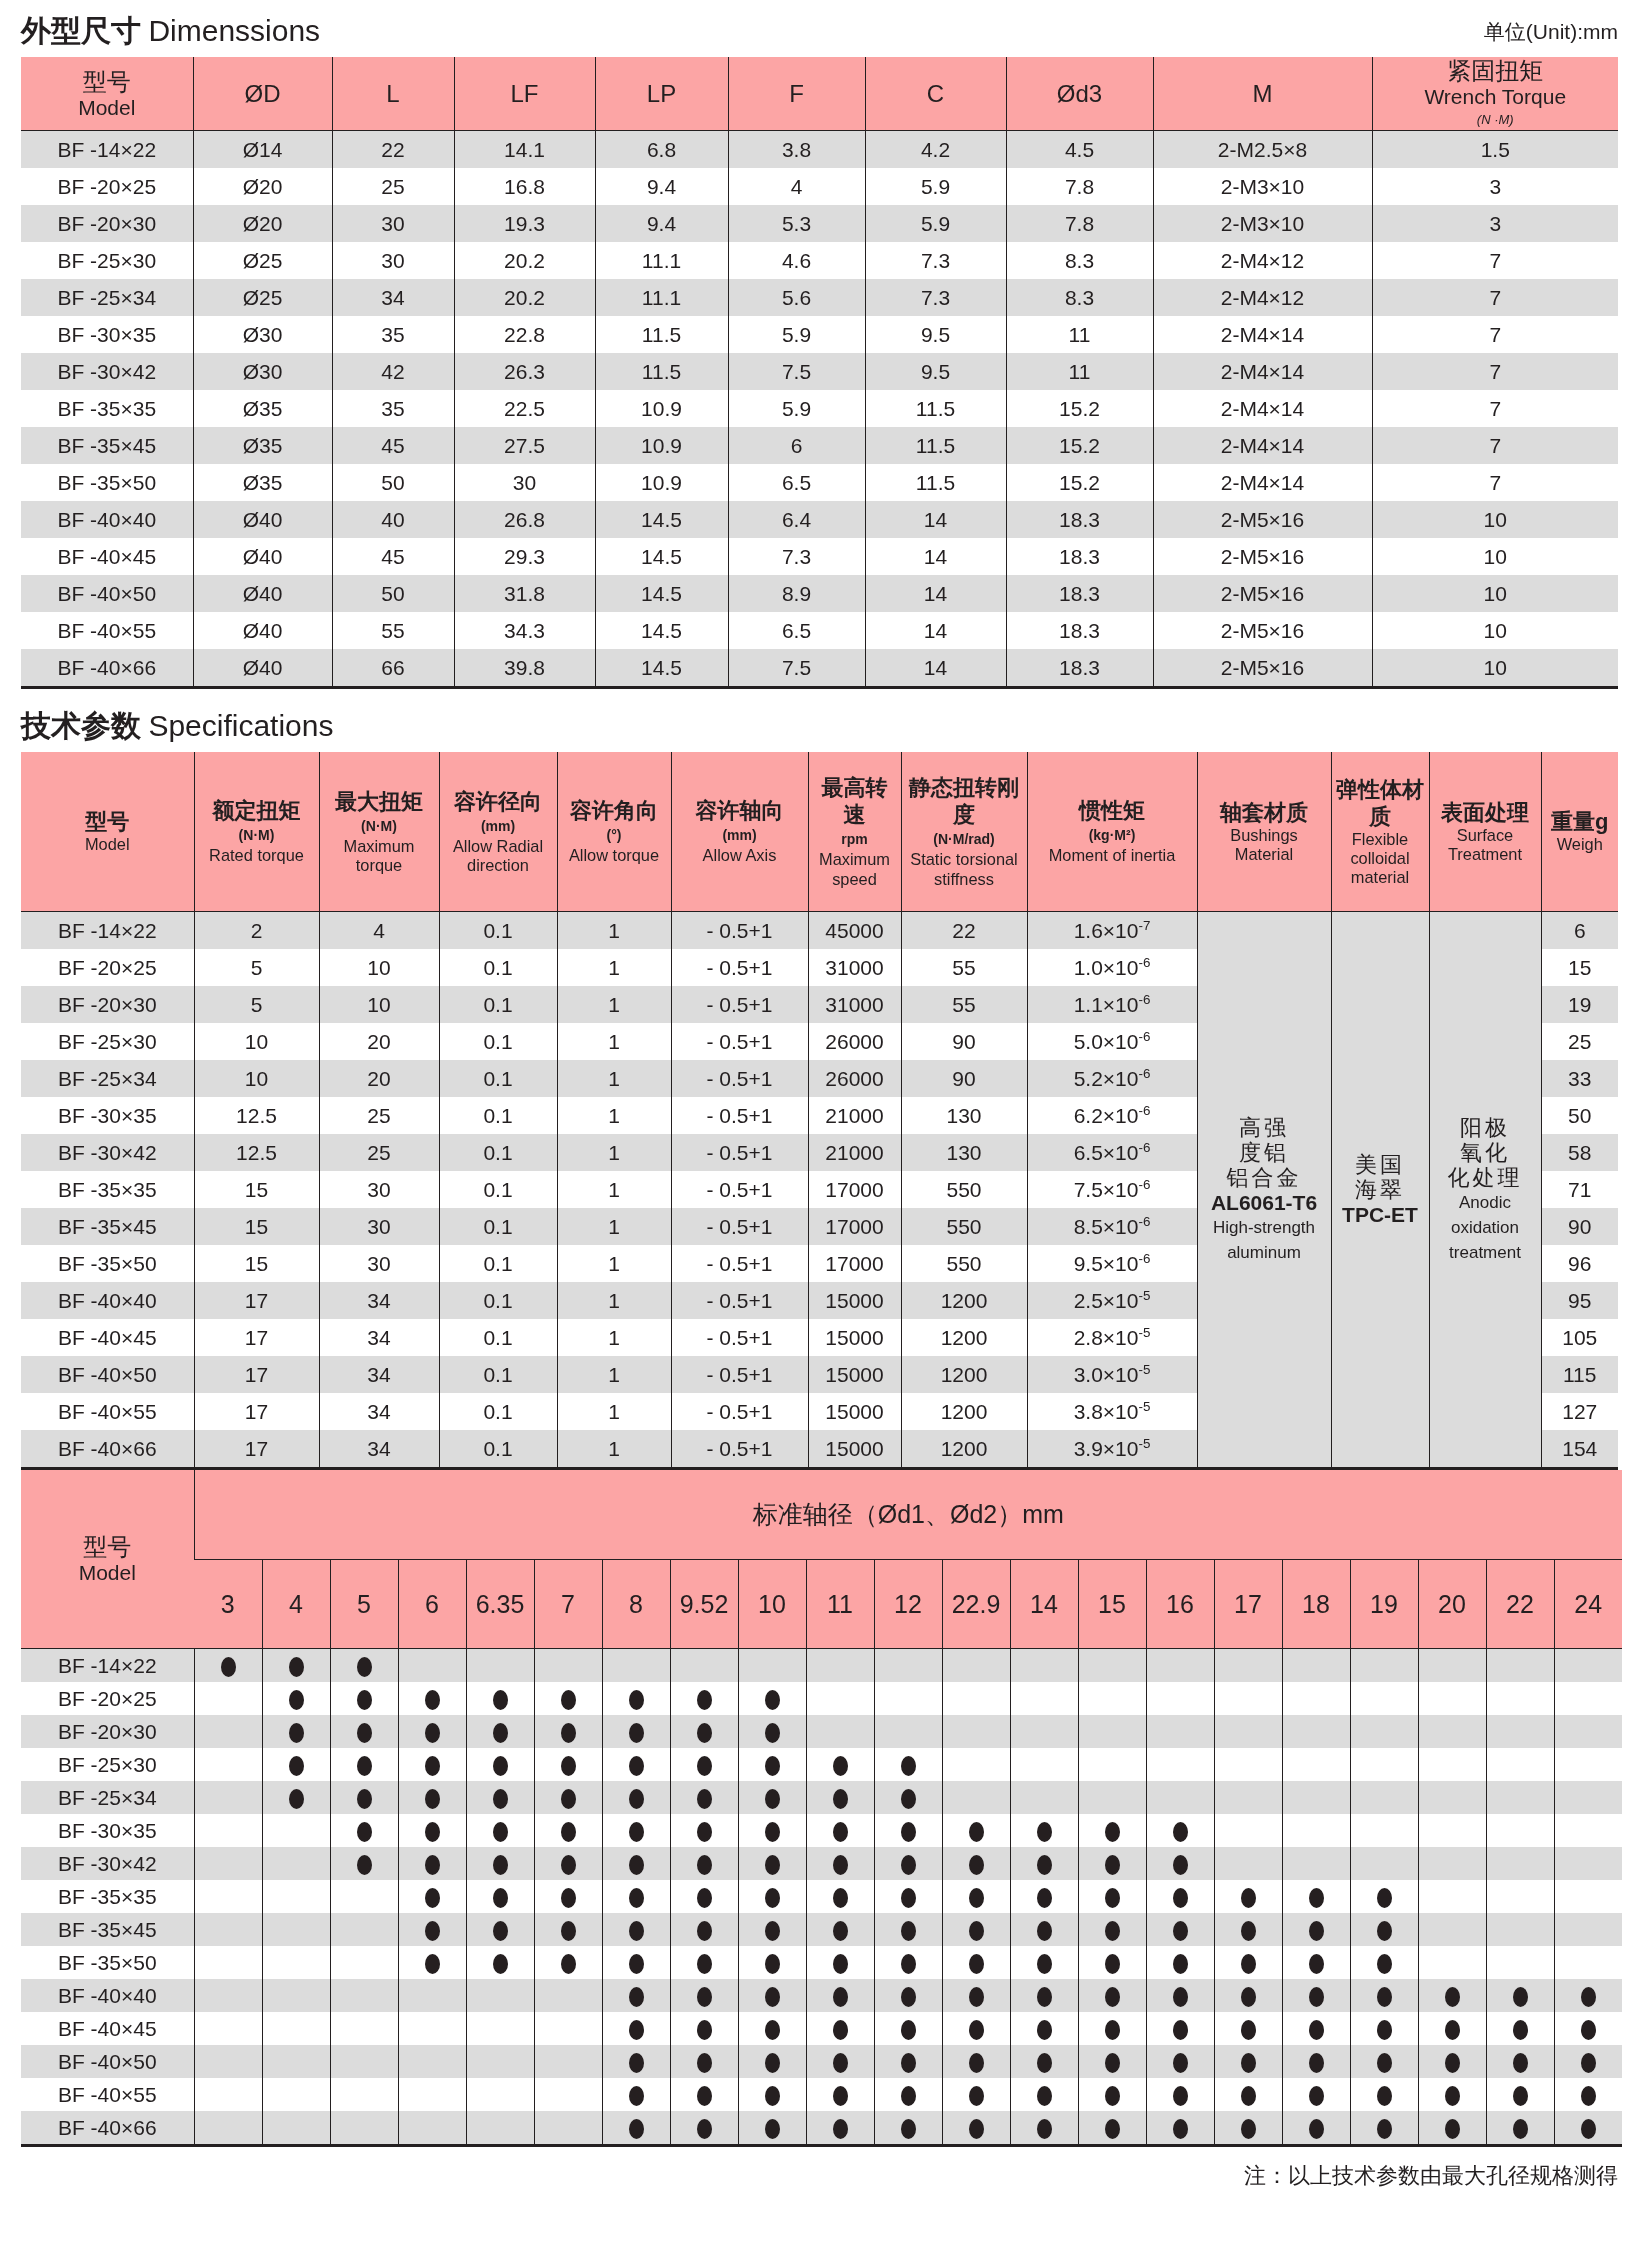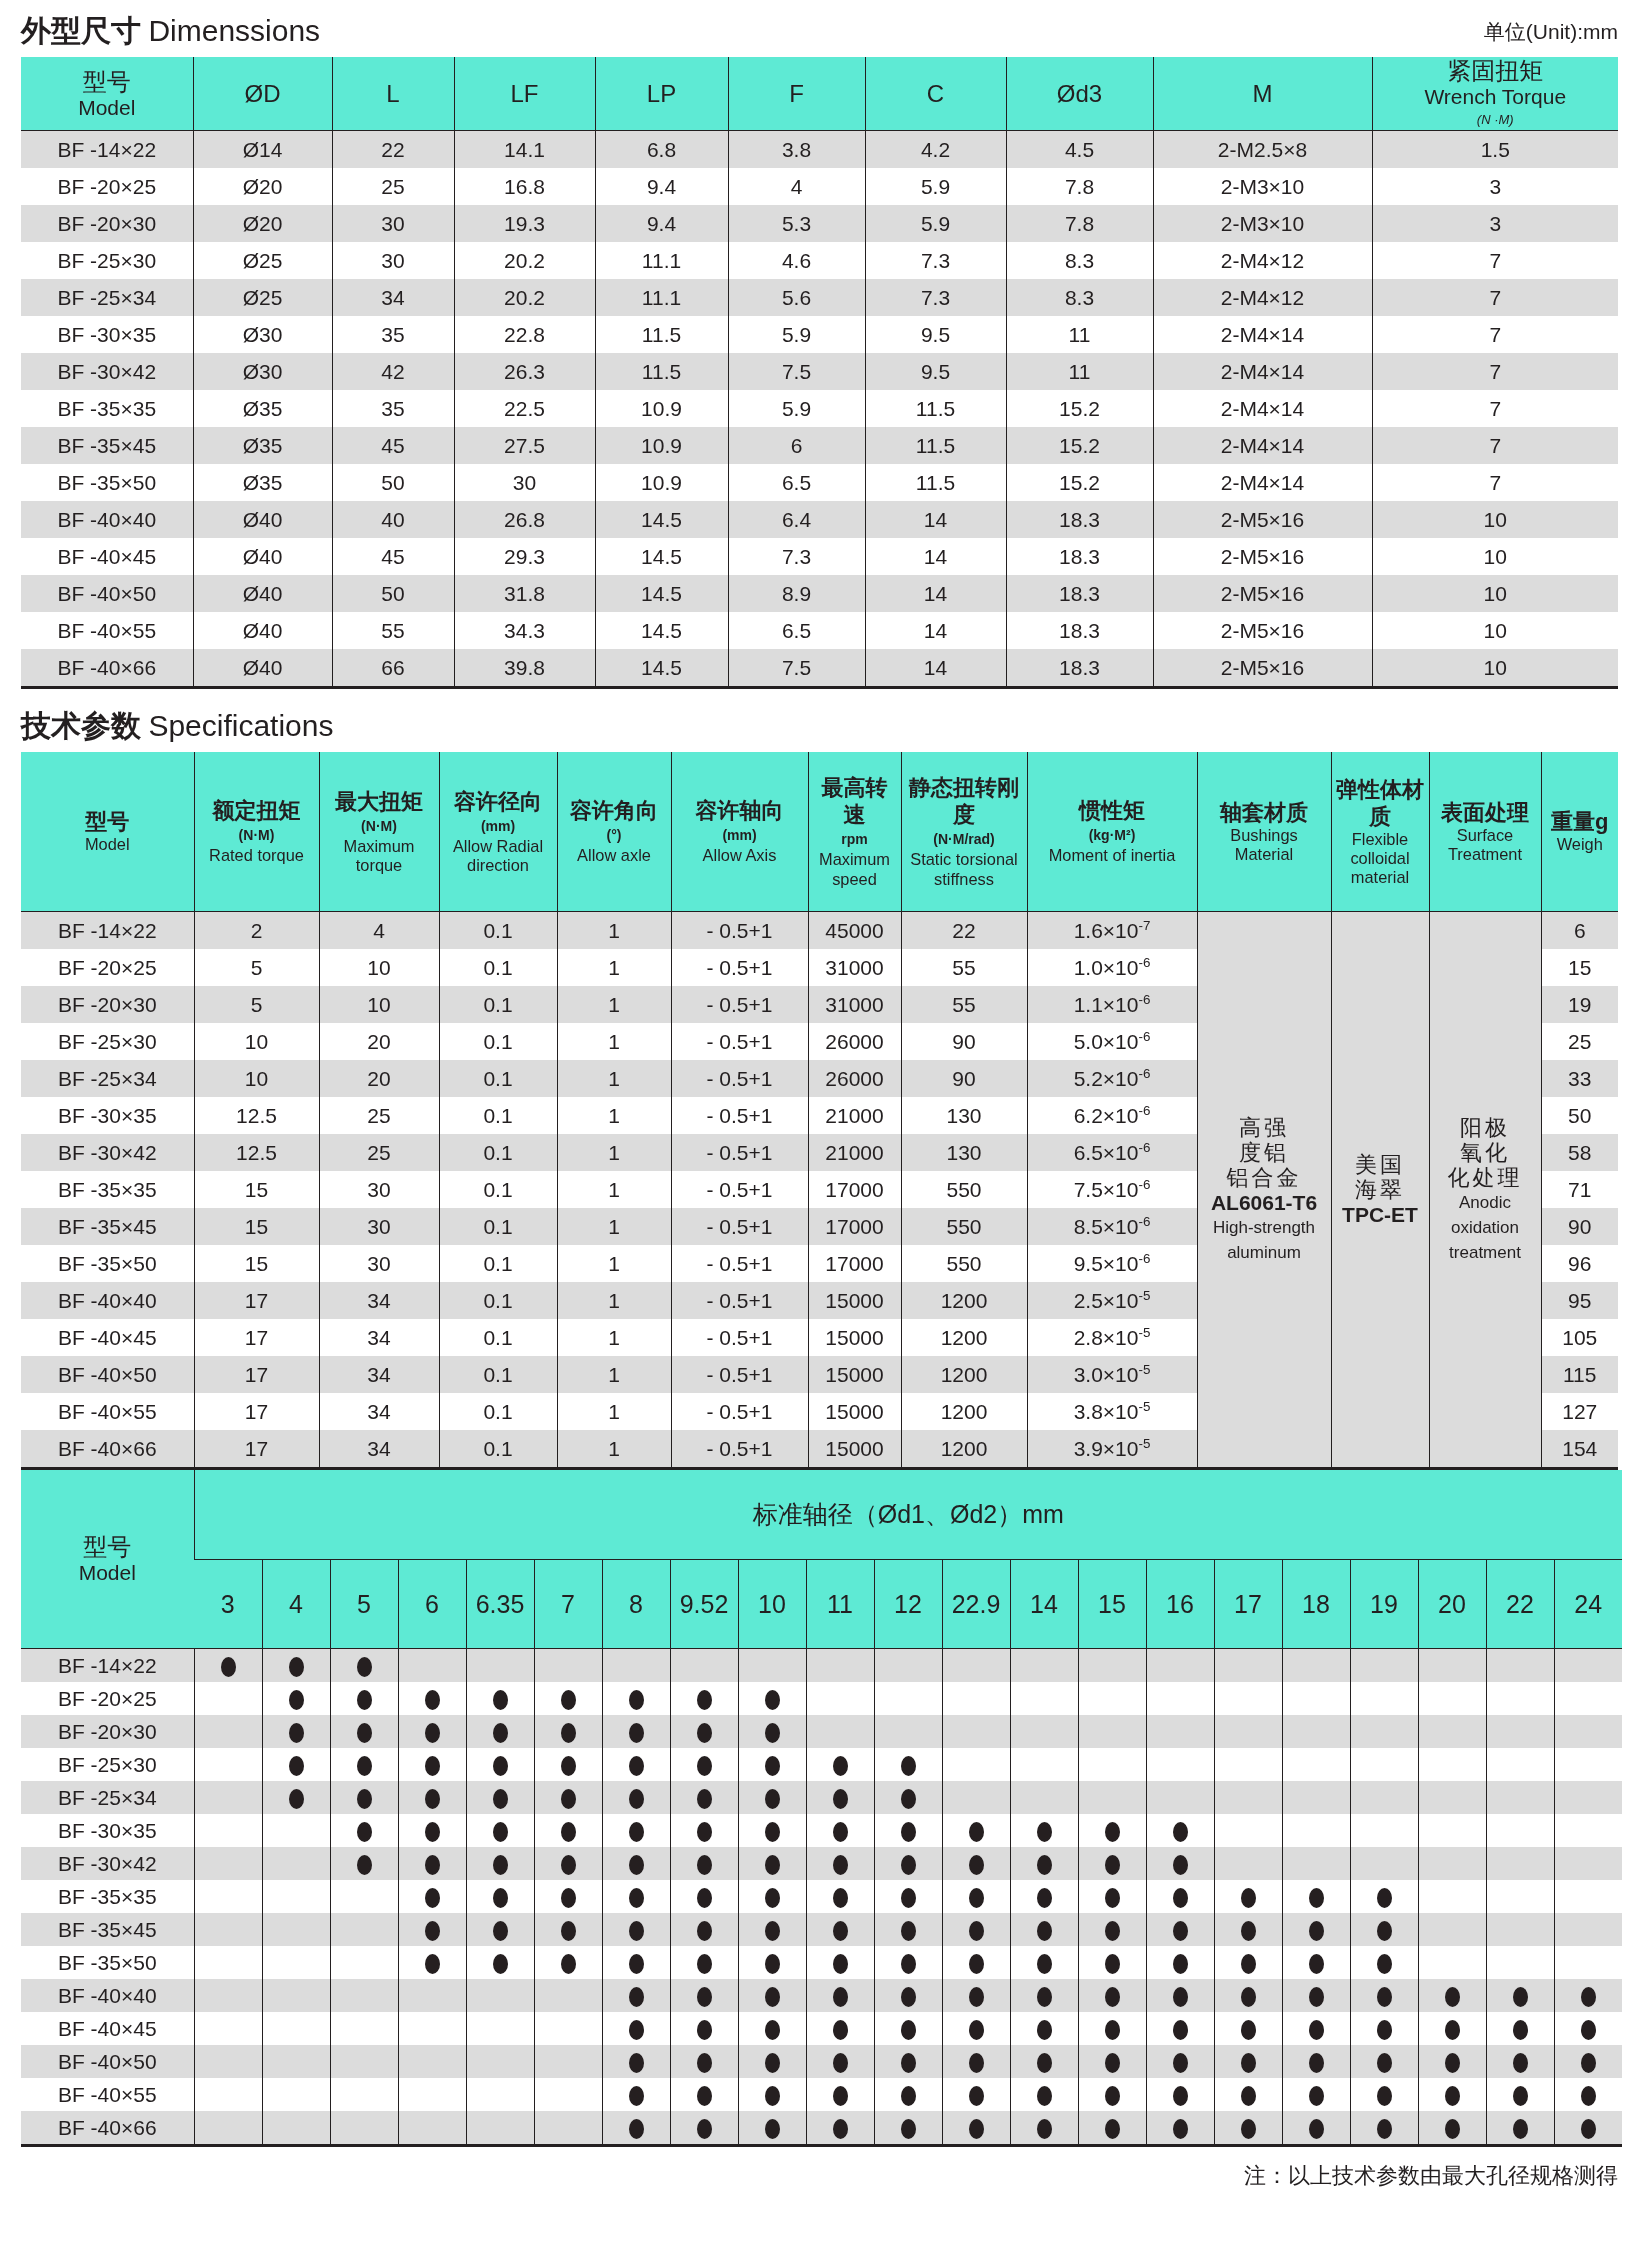--- a/index.html
+++ b/index.html
@@ -8,21 +8,21 @@
   .title-row{display:flex;align-items:flex-end;justify-content:space-between;margin:19.4px 0 10.4px 0;}
   .title-row:first-child{margin-top:0;}
   .sec-title{font-size:30px;line-height:33px;}
   .sec-title .zh{font-weight:bold;}
   .sec-title .en{font-weight:normal;margin-left:7.4px;}
   .unit-label{font-size:21px;font-weight:normal;padding-bottom:1.5px;}
   table{border-collapse:collapse;table-layout:fixed;width:1597px;border-bottom:3px solid #231f20;}
   th,td{border-left:1.5px solid #231f20;padding:0 3px;text-align:center;vertical-align:middle;overflow:hidden;}
   th:first-child,td:first-child{border-left:none;}
   th:last-child,td:last-child{border-right:none;}
-  thead th{background:#5eead4;border-bottom:1.5px solid #231f20;font-weight:normal;}
+  thead th{background:#fca5a5;border-bottom:1.5px solid #231f20;font-weight:normal;}
   tbody tr:nth-child(odd) td{background:#dcdcdc;}
   tbody tr:nth-child(even) td{background:#ffffff;}
   tbody td{font-size:21px;}
   
   #t1 thead th{height:65px;}
   #t1 tbody td{height:37px;}
   .hd-zh{font-size:24px;line-height:28px;}
   .hd-en{font-size:21px;line-height:24px;}
   .hd-sym{font-size:24px;}
   .hd-sub{font-size:13px;line-height:21px;font-style:italic;}
@@ -314,21 +314,21 @@
             <div class="hd-en">Maximum torque</div>
           </th>
           <th>
             <div class="hd-zh">容许径向</div>
             <div class="hd-unit">(mm)</div>
             <div class="hd-en">Allow Radial direction</div>
           </th>
           <th>
             <div class="hd-zh">容许角向</div>
             <div class="hd-unit">(°)</div>
-            <div class="hd-en">Allow axle</div>
+            <div class="hd-en">Allow torque</div>
           </th>
           <th>
             <div class="hd-zh">容许轴向</div>
             <div class="hd-unit">(mm)</div>
             <div class="hd-en">Allow Axis</div>
           </th>
           <th>
             <div class="hd-zh">最高转速</div>
             <div class="hd-unit">rpm</div>
             <div class="hd-en">Maximum speed</div>

